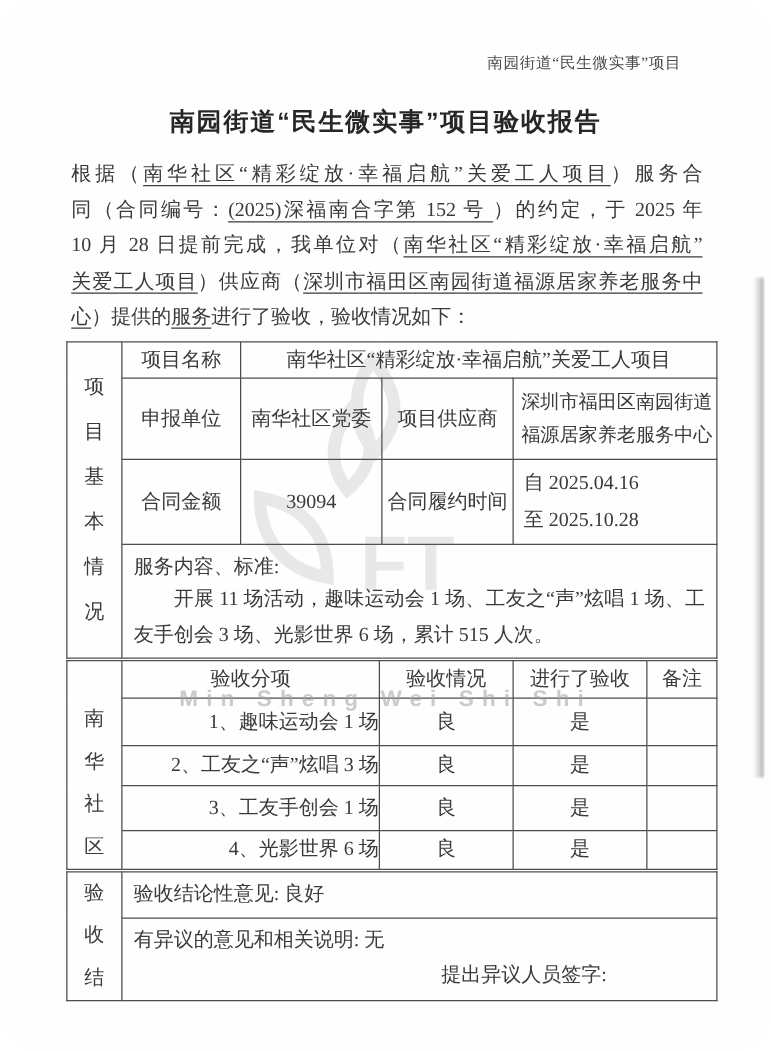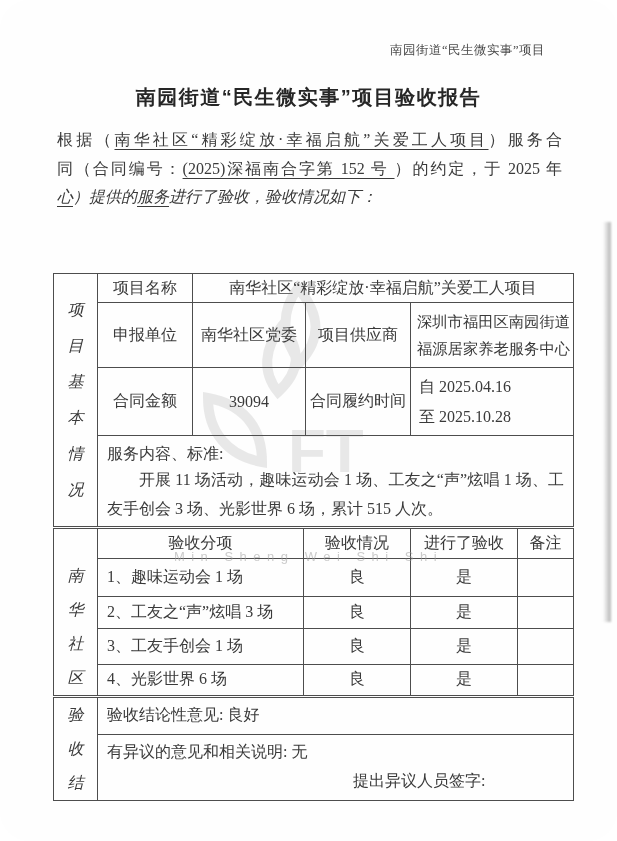--- a/index.html
+++ b/index.html
@@ -50,21 +50,20 @@
   .intro .line {
     height: 28.6px;
     line-height: 28.6px;
     text-align: justify;
     text-align-last: justify;
     white-space: nowrap;
   }
   .intro .line.last {
     text-align-last: left;
     white-space: normal;
-    font-style: italic;
   }
   .u {
     text-decoration: underline;
     text-underline-offset: 4px;
     text-decoration-thickness: 1px;
   }
   
   table {
     border-collapse: collapse;
     table-layout: fixed;
@@ -78,39 +77,38 @@
   }
   .t1 { position: absolute; top: 273px; left: 53px; width: 520px; }
   .t2 { position: absolute; top: 528px; left: 53px; width: 520px; }
   .t3 { position: absolute; top: 697px; left: 53px; width: 520px; }
   .vlabel-cell { text-align: center; vertical-align: middle; }
   .vlabel {
     width: 1.05em;
     margin: 0 auto;
     word-break: break-all;
     text-align: center;
-    font-style: italic;
   }
   .t1 .vlabel { line-height: 36px; padding-top: 0; }
   .t2 .vlabel { line-height: 34px; }
   .t2 .vlabel-cell { vertical-align: top; padding-top: 30px; }
   .t3 .vlabel { line-height: 34px; }
   .c { text-align: center; }
   .two-line div { line-height: 27px; white-space: nowrap; }
   .supplier-val { font-size: 15.3px; padding-left: 6px; }
   .time-val { padding-left: 8px; }
   .time-val div { line-height: 30px; }
   .svc-cell { vertical-align: top; padding: 5px 9px 0 9px; }
   .svc-head { line-height: 25px; }
   .svc-body {
     text-indent: 2em;
     line-height: 28.5px;
     text-align: justify;
   }
-  .item-cell { padding-left: 9px; white-space: nowrap; }
+  .item-cell { padding-left: 9px; white-space: nowrap; text-align: right; }
   .concl-a { padding-left: 9px; }
   .concl-b { vertical-align: top; padding: 7px 16px 0 9px; }
   .sig-line { margin: 6px 0 0 246px; line-height: 24px; }
   
   .wm-text {
     position: absolute;
     top: 548px;
     left: 0;
     width: 100%;
     text-align: center;
@@ -120,22 +118,22 @@
   }
   .wm-main {
     font-size: 50px;
     font-weight: bold;
     letter-spacing: 10px;
     color: rgba(140, 140, 140, 0.52);
     line-height: 52px;
   }
   .wm-sub {
     margin-top: 1px;
-    font-size: 13px;
-    font-weight: normal;
+    font-size: 18px;
+    font-weight: bold;
     letter-spacing: 6.5px;
     color: rgba(160, 160, 160, 0.55);
   }
   .wm-logo {
     position: absolute;
     top: 276px;
     left: 170px;
     pointer-events: none;
     z-index: 4;
     opacity: 0.14;
@@ -156,20 +154,22 @@
 
 <div class="page">
 
   <div class="header-note">南园街道“民生微实事”项目</div>
 
   <div class="doc-title">南园街道“民生微实事”项目验收报告</div>
 
   <div class="intro">
     <div class="line"><span>根据（</span><span class="u">南华社区“精彩绽放·幸福启航”关爱工人项目</span><span>）服务合</span></div>
     <div class="line"><span>同（合同编号：</span><span class="u">(2025)深福南合字第 152 号&nbsp;</span><span>）的约定，于 2025 年</span></div>
+    <div class="line"><span>10 月 28 日提前完成，我单位对（</span><span class="u">南华社区“精彩绽放·幸福启航”</span></div>
+    <div class="line"><span class="u">关爱工人项目</span><span>）供应商（</span><span class="u">深圳市福田区南园街道福源居家养老服务中</span></div>
     <div class="line last"><span class="u">心</span><span>）提供的</span><span class="u">服务</span><span>进行了验收，验收情况如下：</span></div>
   </div>
 
   <table class="t1">
     <colgroup>
         <col style="width:44px">
         <col style="width:95px">
         <col style="width:113px">
         <col style="width:105px">
         <col style="width:163px">

